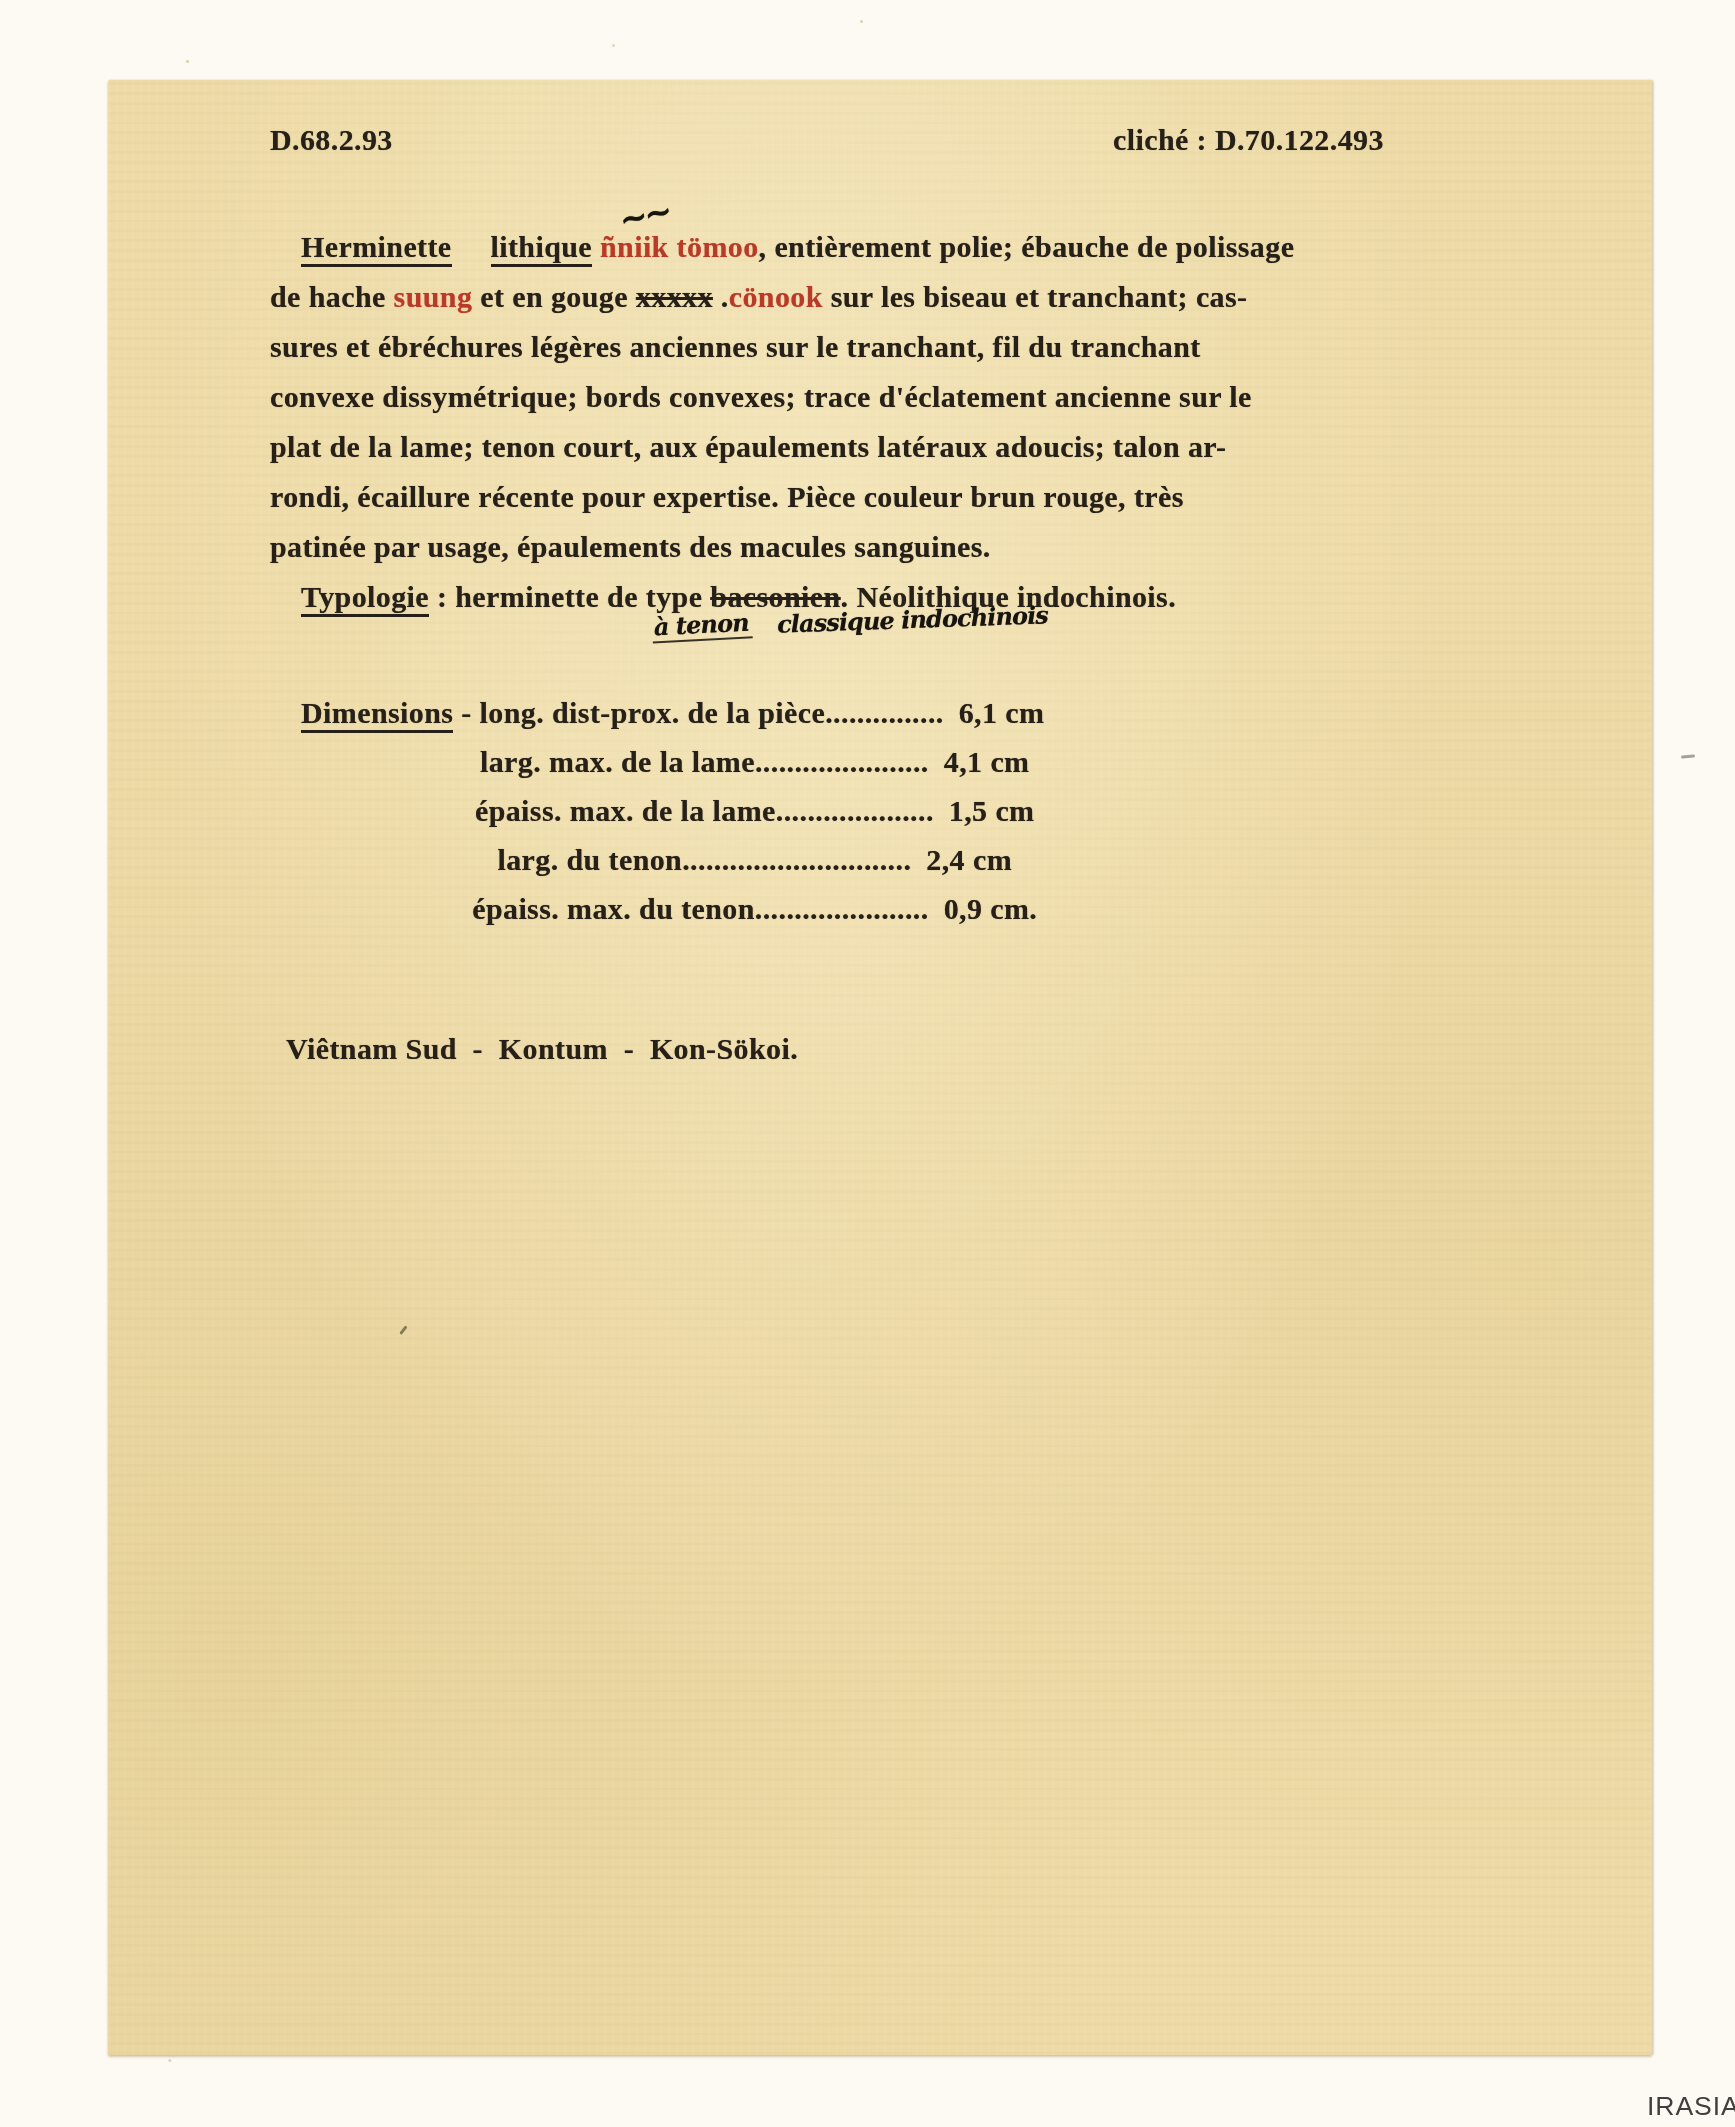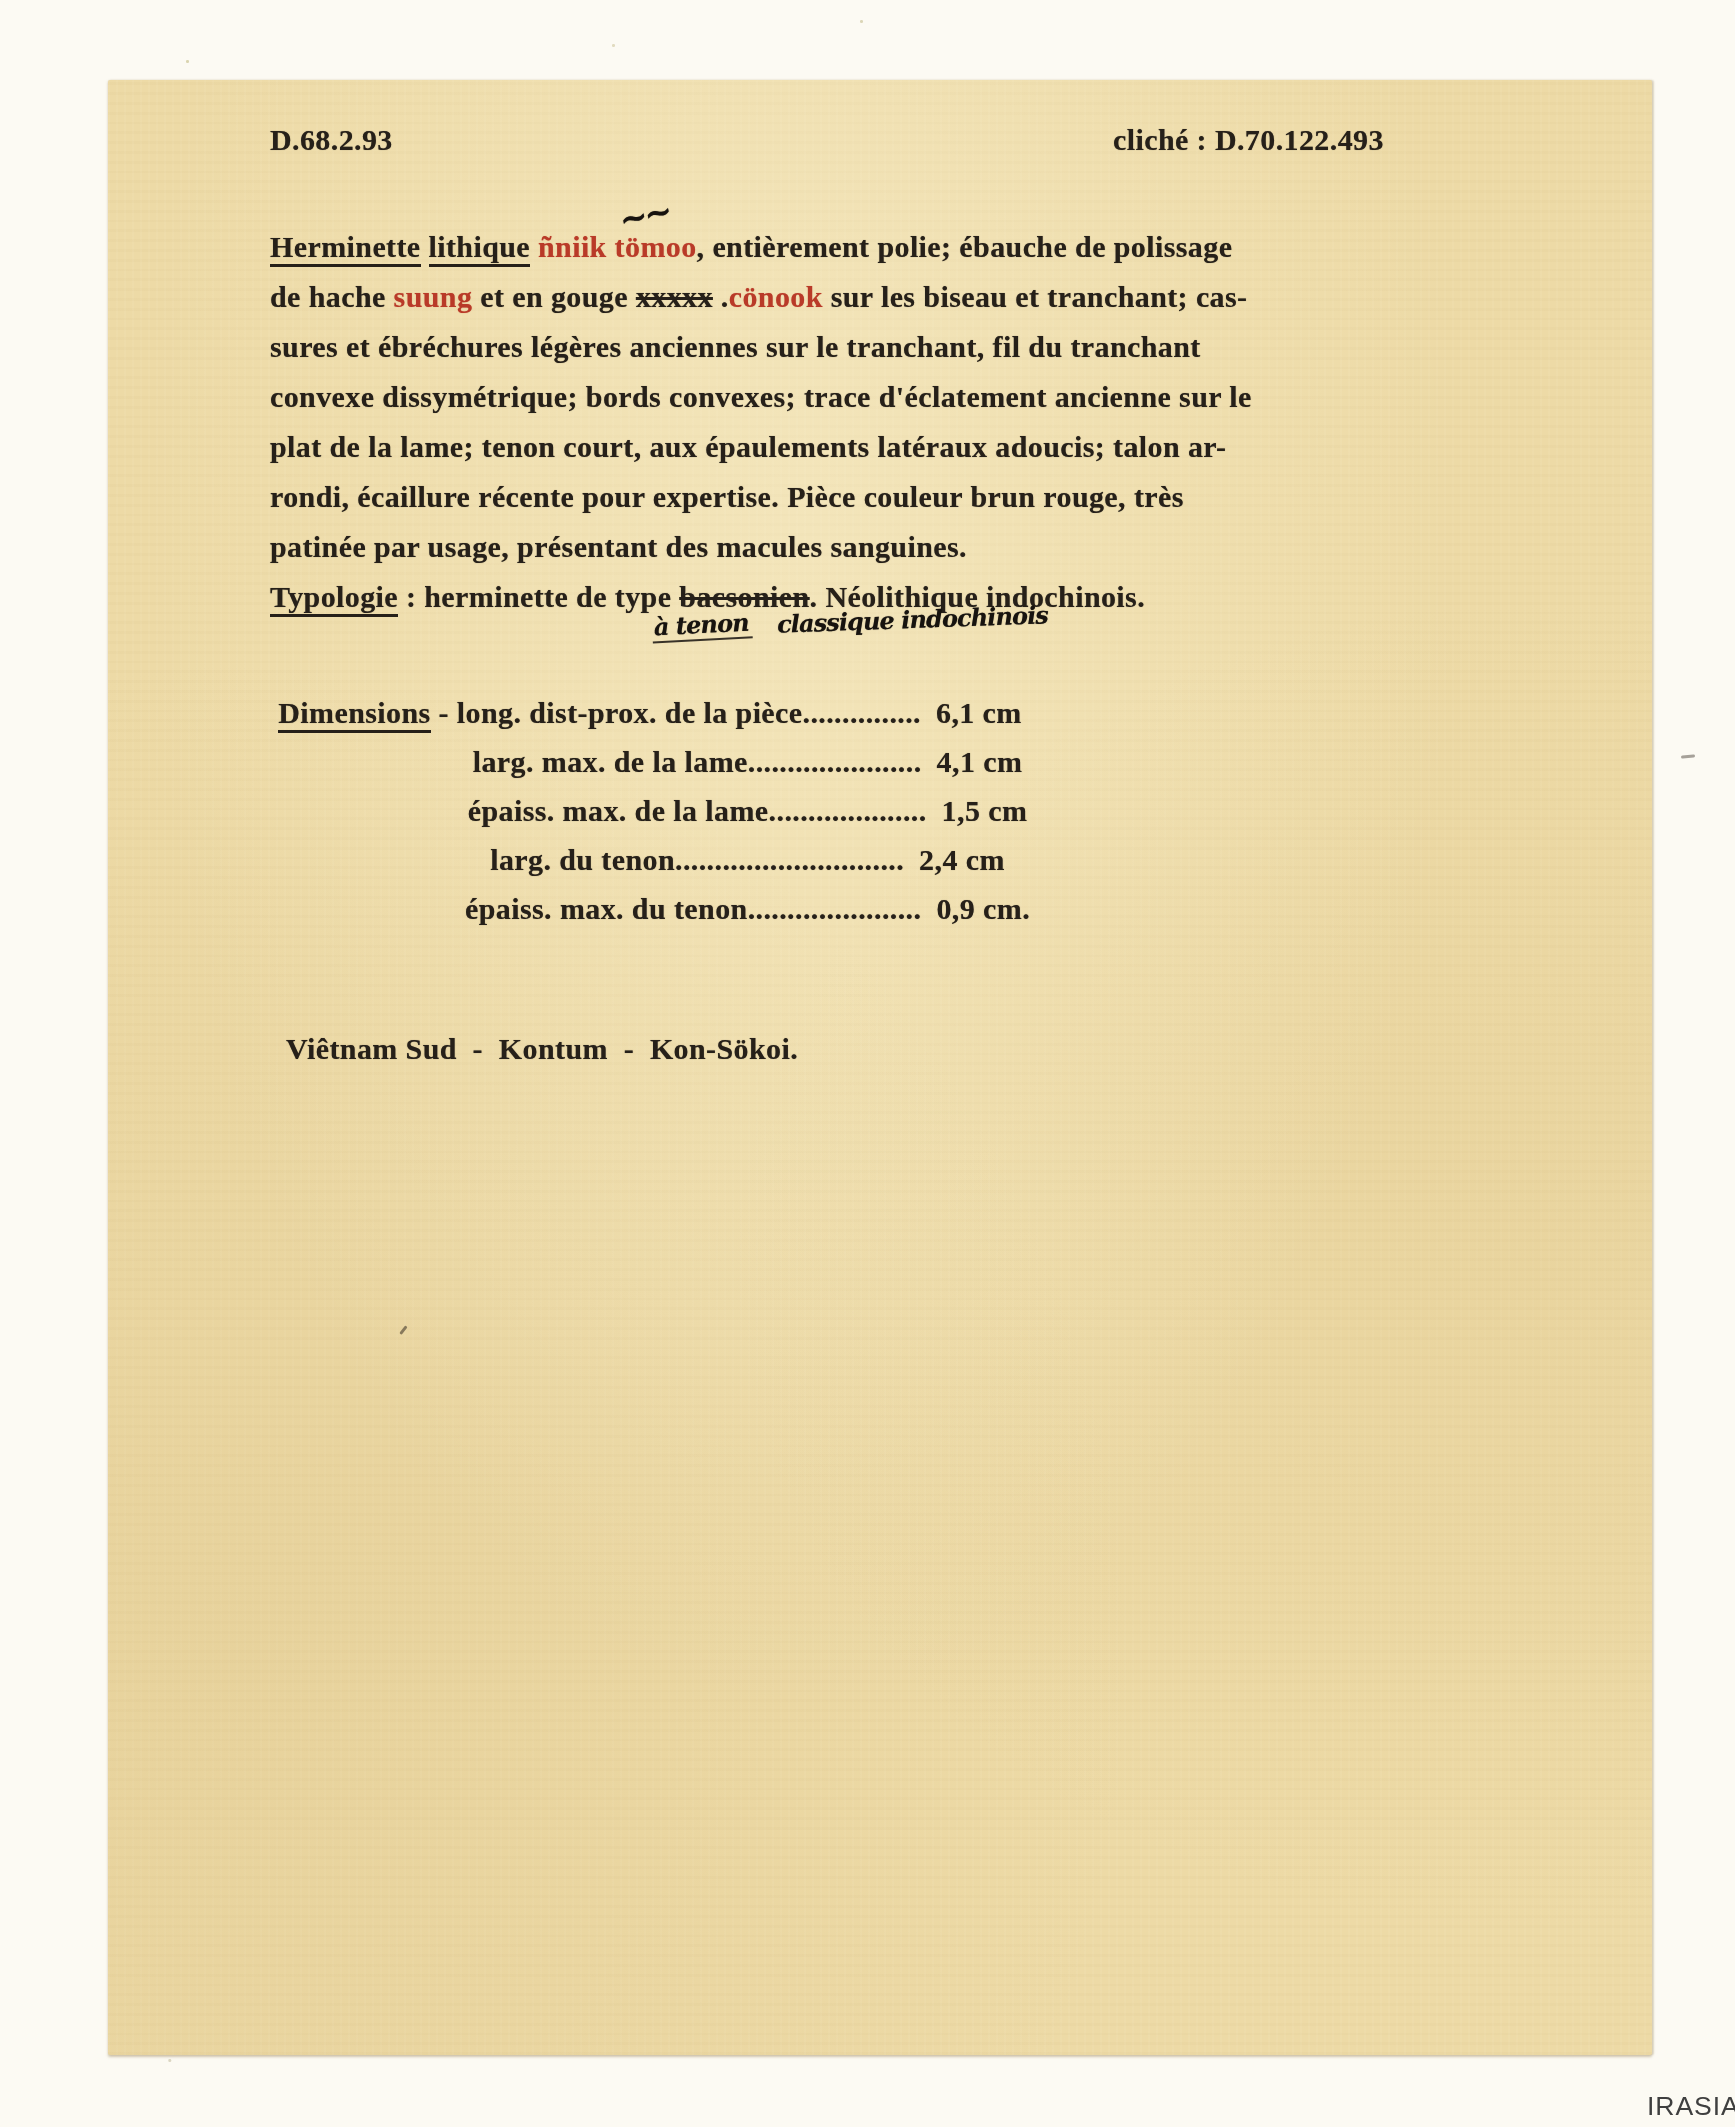--- a/index.html
+++ b/index.html
@@ -32,21 +32,21 @@
     font-size:30px;
     letter-spacing:0.4px;
     color:#262019;
     text-shadow:0 0 0.9px rgba(38,32,25,.55);
     white-space:nowrap;
   }
   .abs{position:absolute;font-family:Liberation Serif, serif;}
   .t-line{line-height:50px;height:50px;}
   .dim-line{line-height:49px;height:49px;}
   .dim-indent{padding-left:13ch;}
-  .u{border-bottom:3.5px solid #262019;padding-bottom:0.9px;}
+  .u{border-bottom:3.5px solid #262019;padding-bottom:0.9px;margin-left:31px;}
   .red{color:#b93a28;text-shadow:0 0 0.9px rgba(185,58,40,.55);}
   .strike{text-decoration:line-through;text-decoration-thickness:3.1px;}
   .val{margin-left:1ch;}
   .prewrap{white-space:pre;}
   .hand{
     position:absolute;
     font-family:"DejaVu Serif",serif;
     font-style:italic;
     font-weight:bold;
     color:#17130f;
@@ -81,21 +81,21 @@
   <span class="abs typed" style="left:162px;top:43px;">D.68.2.93</span>
   <span class="abs typed" style="left:1005px;top:43px;">cliché : D.70.122.493</span>
 
   <div class="abs typed" style="left:162px;top:142px;">
     <div class="t-line"><span class="u">Herminette</span> <span class="u">lithique</span> <span class="red">ñniik tömoo</span><span>, entièrement polie; ébauche de polissage</span></div>
     <div class="t-line"><span>de hache</span> <span class="red">suung</span> <span>et en gouge</span> <span class="strike">xxxxx</span> <span>.</span><span class="red">cönook</span> <span>sur les biseau et tranchant; cas-</span></div>
     <div class="t-line">sures et ébréchures légères anciennes sur le tranchant, fil du tranchant</div>
     <div class="t-line">convexe dissymétrique; bords convexes; trace d'éclatement ancienne sur le</div>
     <div class="t-line">plat de la lame; tenon court, aux épaulements latéraux adoucis; talon ar-</div>
     <div class="t-line">rondi, écaillure récente pour expertise. Pièce couleur brun rouge, très</div>
-    <div class="t-line">patinée par usage, présentant des macules sanguines.</div>
+    <div class="t-line">patinée par usage, épaulements des macules sanguines.</div>
     <div class="t-line"><span class="u">Typologie</span> <span>: herminette de type</span> <span class="strike">bacsonien</span><span>. Néolithique indochinois.</span></div>
   </div>
 
   <span class="hand hand-tilde" style="left:511px;top:115px;">~~</span>
   <span class="hand hand-tenon" style="left:544px;top:530px;">à tenon</span>
   <span class="hand hand-classique" style="left:669px;top:525px;">classique indochinois</span>
 
   <div class="abs typed" style="left:162px;top:608px;text-align:center;">
     <div class="dim-line"><span class="u">Dimensions</span> <span>-</span> <span>long. dist-prox. de la pièce</span><span>...............</span><span class="val">6,1 cm</span></div>
     <div class="dim-line dim-indent"><span>larg. max. de la lame</span><span>......................</span><span class="val">4,1 cm</span></div>

